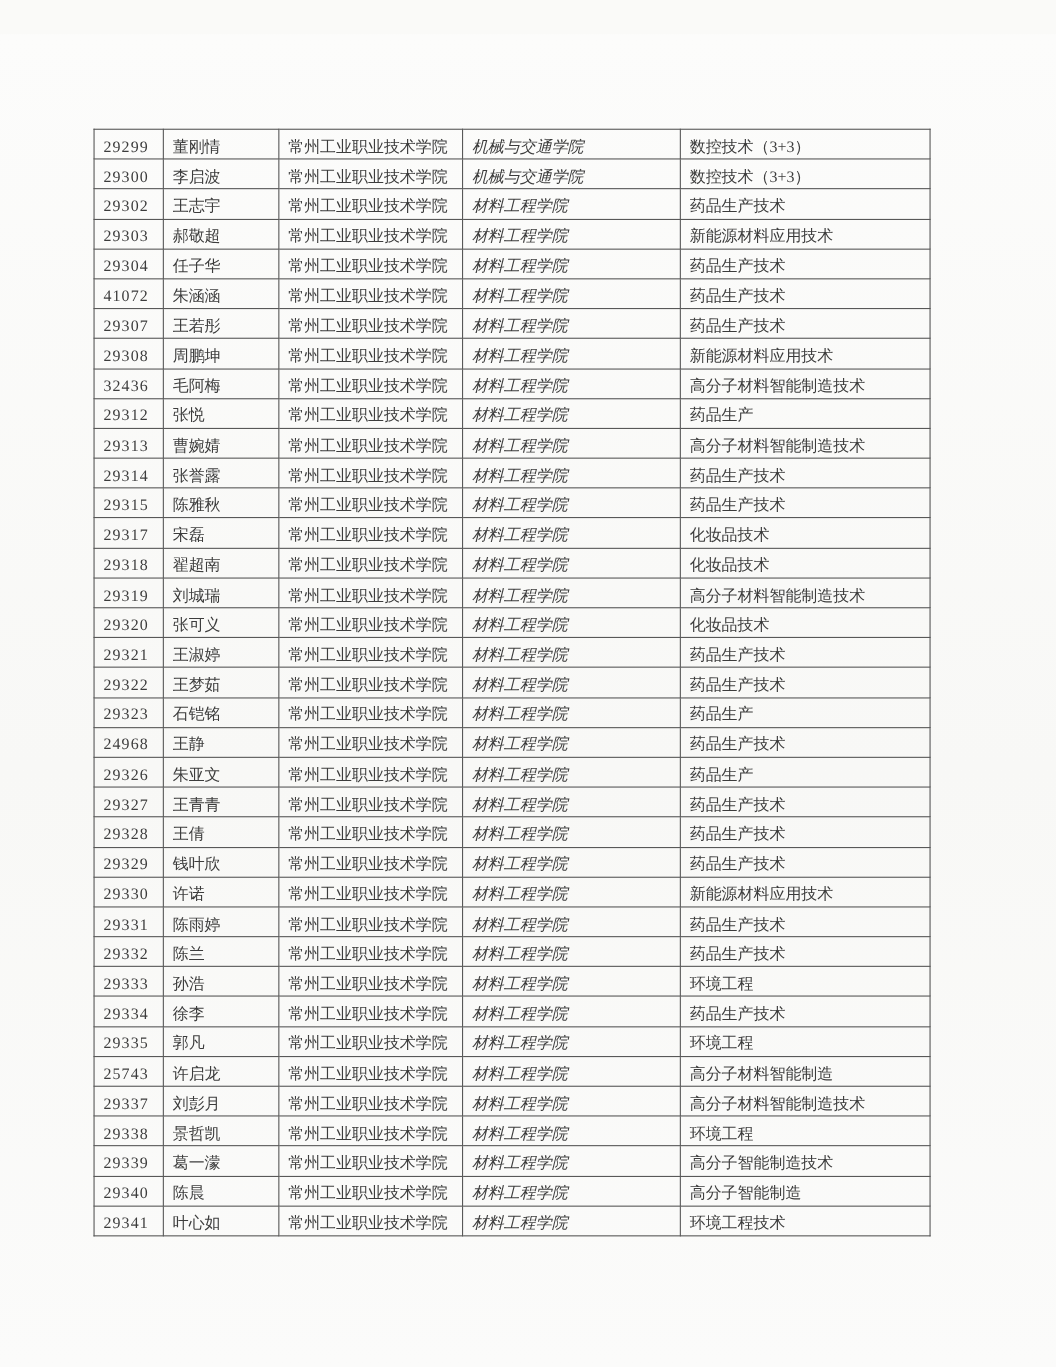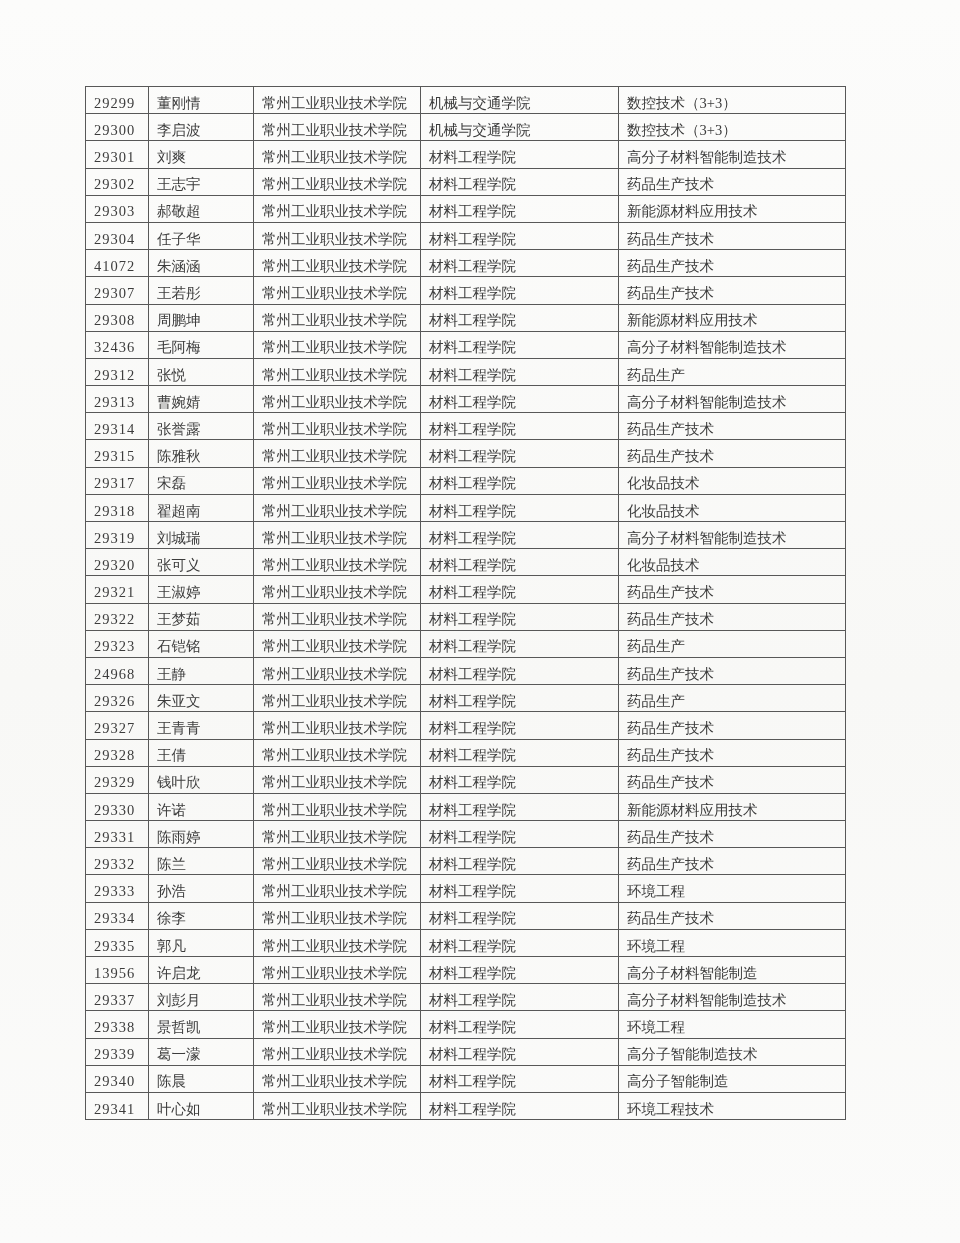--- a/index.html
+++ b/index.html
@@ -11,20 +11,21 @@
     height: 1243px;
     background: #fafaf8;
     font-family: "Liberation Serif", "DejaVu Serif", serif;
     position: relative;
     overflow: hidden;
   }
   .page {
     position: absolute;
     inset: 0;
     background: linear-gradient(180deg, #fcfcfb 0%, #f8f8f6 55%, #fbfbfa 100%);
+    margin-top: 31px;
   }
   table.roster {
     position: absolute;
     left: 85px;
     top: 86px;
     width: 760px;
     border-collapse: collapse;
     table-layout: fixed;
     color: #3c3c3c;
   }
@@ -34,21 +35,21 @@
     font-size: 14.5px;
     line-height: 1;
     vertical-align: bottom;
     padding: 0 3px 3px 8px;
     white-space: nowrap;
     overflow: hidden;
   }
   td.col-id      { padding-left: 10px; letter-spacing: 1px; }
   td.col-name    { padding-left: 10px; }
   td.col-school  { padding-left: 3px;  }
-  td.col-college { padding-left: 4px;  }
+  td.col-college { padding-left: 4px; font-style: italic;  }
   td.col-major   { padding-left: 7px;  }
 </style>
 </head>
 <body>
 
 <div class="page">
   <table class="roster">
     <colgroup>
       <col style="width:63px">
       <col style="width:105px">
@@ -65,27 +66,20 @@
     <td class="col-major">数控技术（3+3）</td>
   </tr>
         <tr>
     <td class="col-id">29300</td>
     <td class="col-name">李启波</td>
     <td class="col-school">常州工业职业技术学院</td>
     <td class="col-college">机械与交通学院</td>
     <td class="col-major">数控技术（3+3）</td>
   </tr>
         <tr>
-    <td class="col-id">29301</td>
-    <td class="col-name">刘爽</td>
-    <td class="col-school">常州工业职业技术学院</td>
-    <td class="col-college">材料工程学院</td>
-    <td class="col-major">高分子材料智能制造技术</td>
-  </tr>
-        <tr>
     <td class="col-id">29302</td>
     <td class="col-name">王志宇</td>
     <td class="col-school">常州工业职业技术学院</td>
     <td class="col-college">材料工程学院</td>
     <td class="col-major">药品生产技术</td>
   </tr>
         <tr>
     <td class="col-id">29303</td>
     <td class="col-name">郝敬超</td>
     <td class="col-school">常州工业职业技术学院</td>
@@ -275,21 +269,21 @@
     <td class="col-major">药品生产技术</td>
   </tr>
         <tr>
     <td class="col-id">29335</td>
     <td class="col-name">郭凡</td>
     <td class="col-school">常州工业职业技术学院</td>
     <td class="col-college">材料工程学院</td>
     <td class="col-major">环境工程</td>
   </tr>
         <tr>
-    <td class="col-id">13956</td>
+    <td class="col-id">25743</td>
     <td class="col-name">许启龙</td>
     <td class="col-school">常州工业职业技术学院</td>
     <td class="col-college">材料工程学院</td>
     <td class="col-major">高分子材料智能制造</td>
   </tr>
         <tr>
     <td class="col-id">29337</td>
     <td class="col-name">刘彭月</td>
     <td class="col-school">常州工业职业技术学院</td>
     <td class="col-college">材料工程学院</td>

